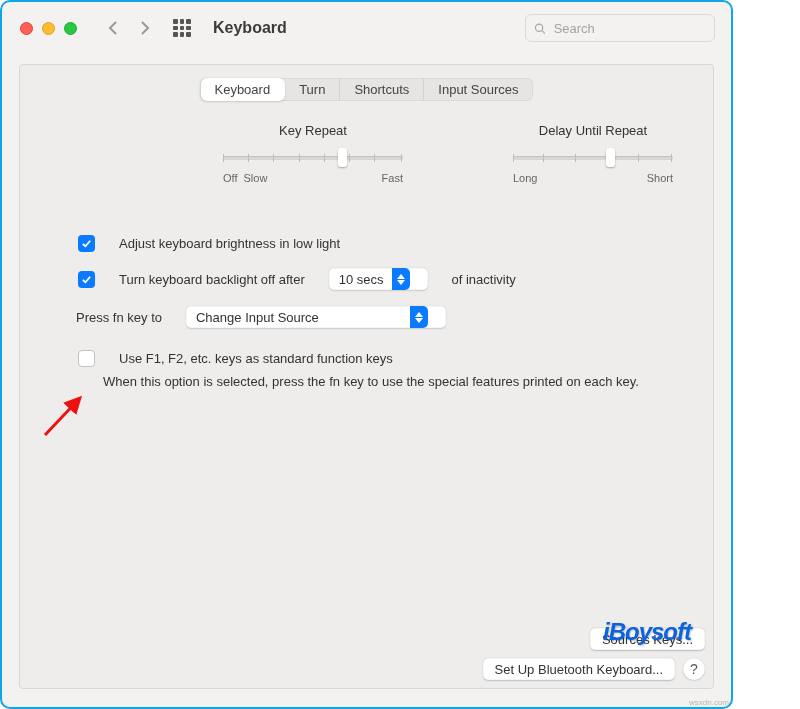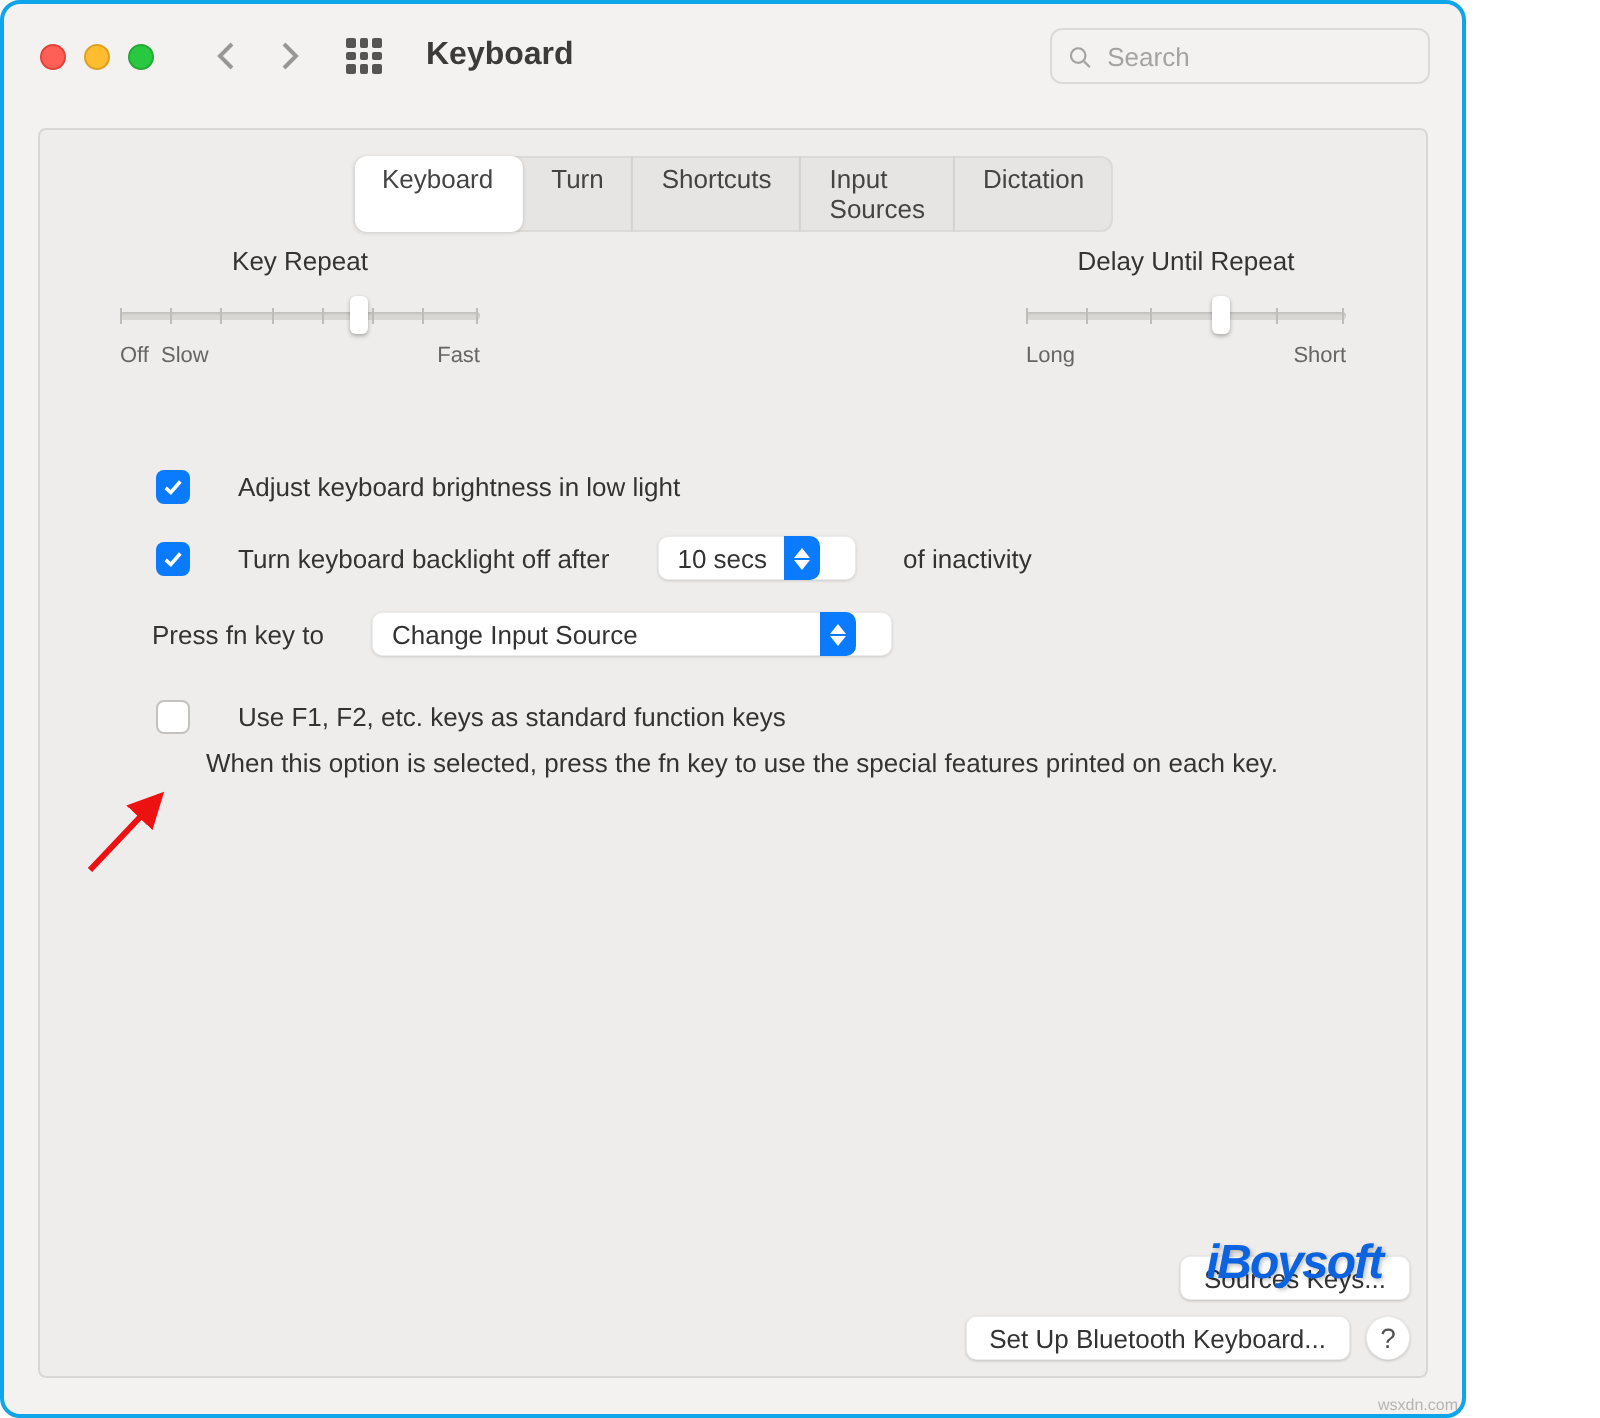--- a/index.html
+++ b/index.html
@@ -86,21 +86,21 @@
     box-shadow: inset 0 0 0 1px #dcdad6;
   }
   .tab.active {
     background: #fff;
     border-radius: 6px;
     box-shadow: 0 0.5px 2px rgba(0,0,0,.15);
     border-right-color: transparent;
   }
   .sliders {
     position:absolute; top:58px; left:0; right:0;
-    display:flex; justify-content:space-between; gap:110px;
+    display:flex; justify-content:flex-end; gap:110px;
     padding: 0 40px;
   }
   .slider-block { text-align:center; }
   .slider-label { font-size:13px; color:#333; margin-bottom:8px; }
   .slider-track { width:180px; height:18px; position:relative; }
   .slider-track.narrow { width:160px; }
   .track-line { position:absolute; top:10px; left:0; right:0; height:4px; background:#d9d7d3; border-radius:2px; box-shadow: inset 0 1px 1px rgba(0,0,0,.1); }
   .tick { position:absolute; top:8px; width:1px; height:8px; background:#bfbdbb; }
   .thumb { position:absolute; top:2px; width:9px; height:19px; background:#fff; border-radius:3px; box-shadow:0 1px 2px rgba(0,0,0,.3); }
   .slider-ends { display:flex; justify-content:space-between; font-size:11px; color:#676563; margin-top:8px; }
@@ -187,21 +187,20 @@
   </div>
 
   <div class="main">
 
     <div class="tabs">
       <div class="tabwrap">
         <div class="tab active">Keyboard</div>
         <div class="tab">Turn</div>
         <div class="tab">Shortcuts</div>
         <div class="tab">Input Sources</div>
-        <div class="tab">Dictation</div>
       </div>
     </div>
 
     <div class="sliders">
       <div class="slider-block">
         <div class="slider-label">Key Repeat</div>
         <div class="slider-track">
           <div class="track-line"></div>
           <div class="tick" style="left:0%"></div>
             <div class="tick" style="left:14%"></div>

